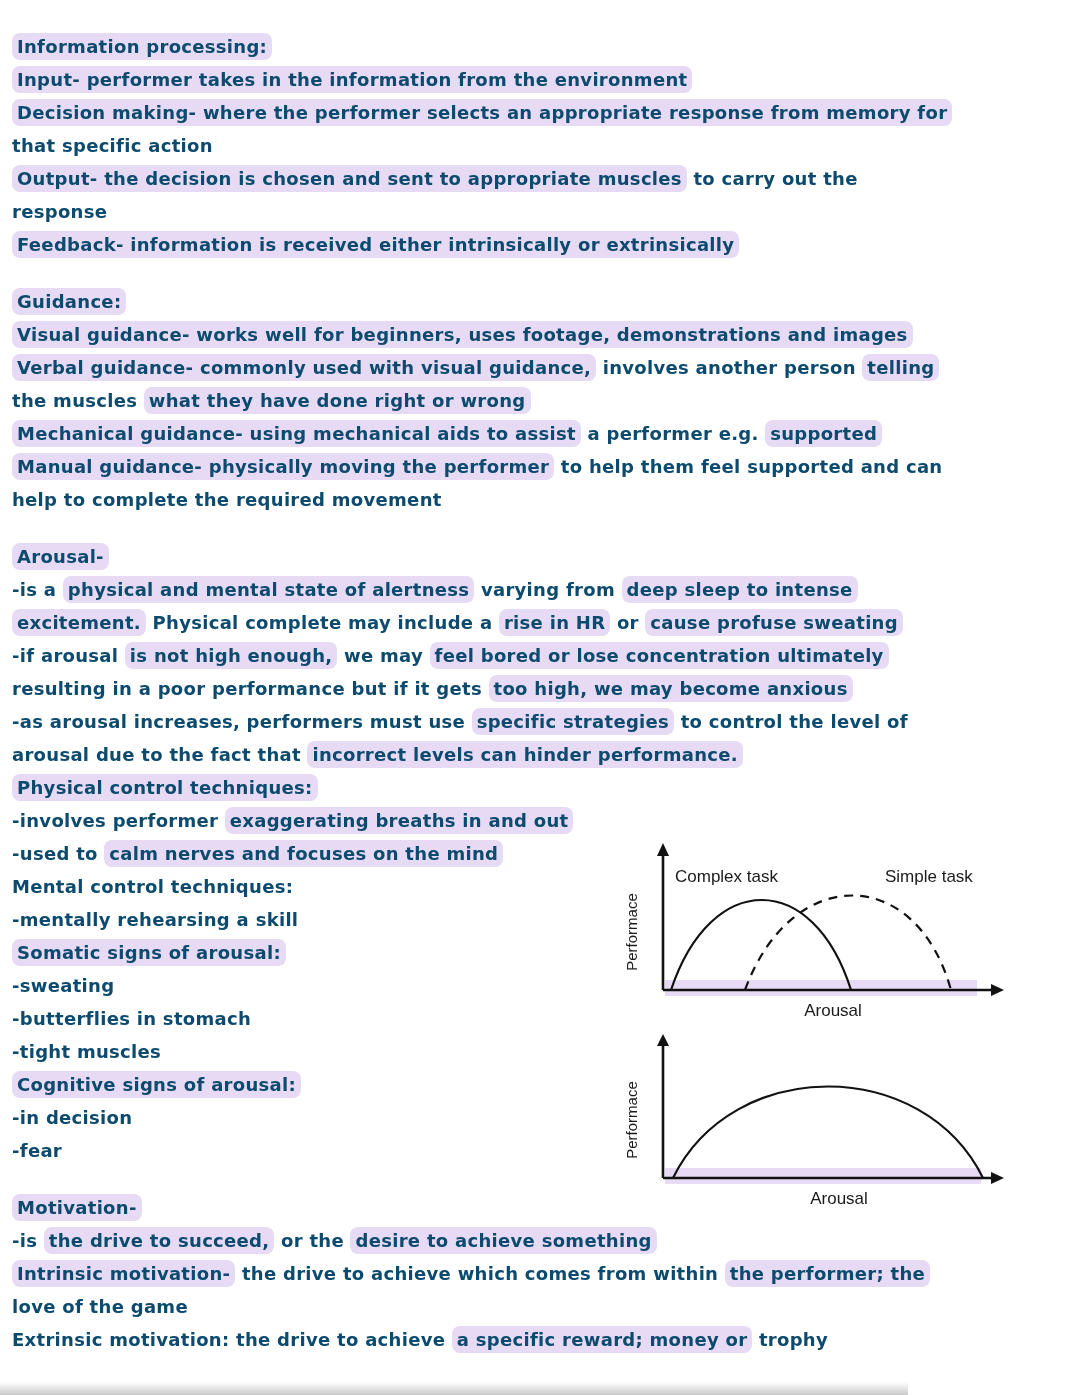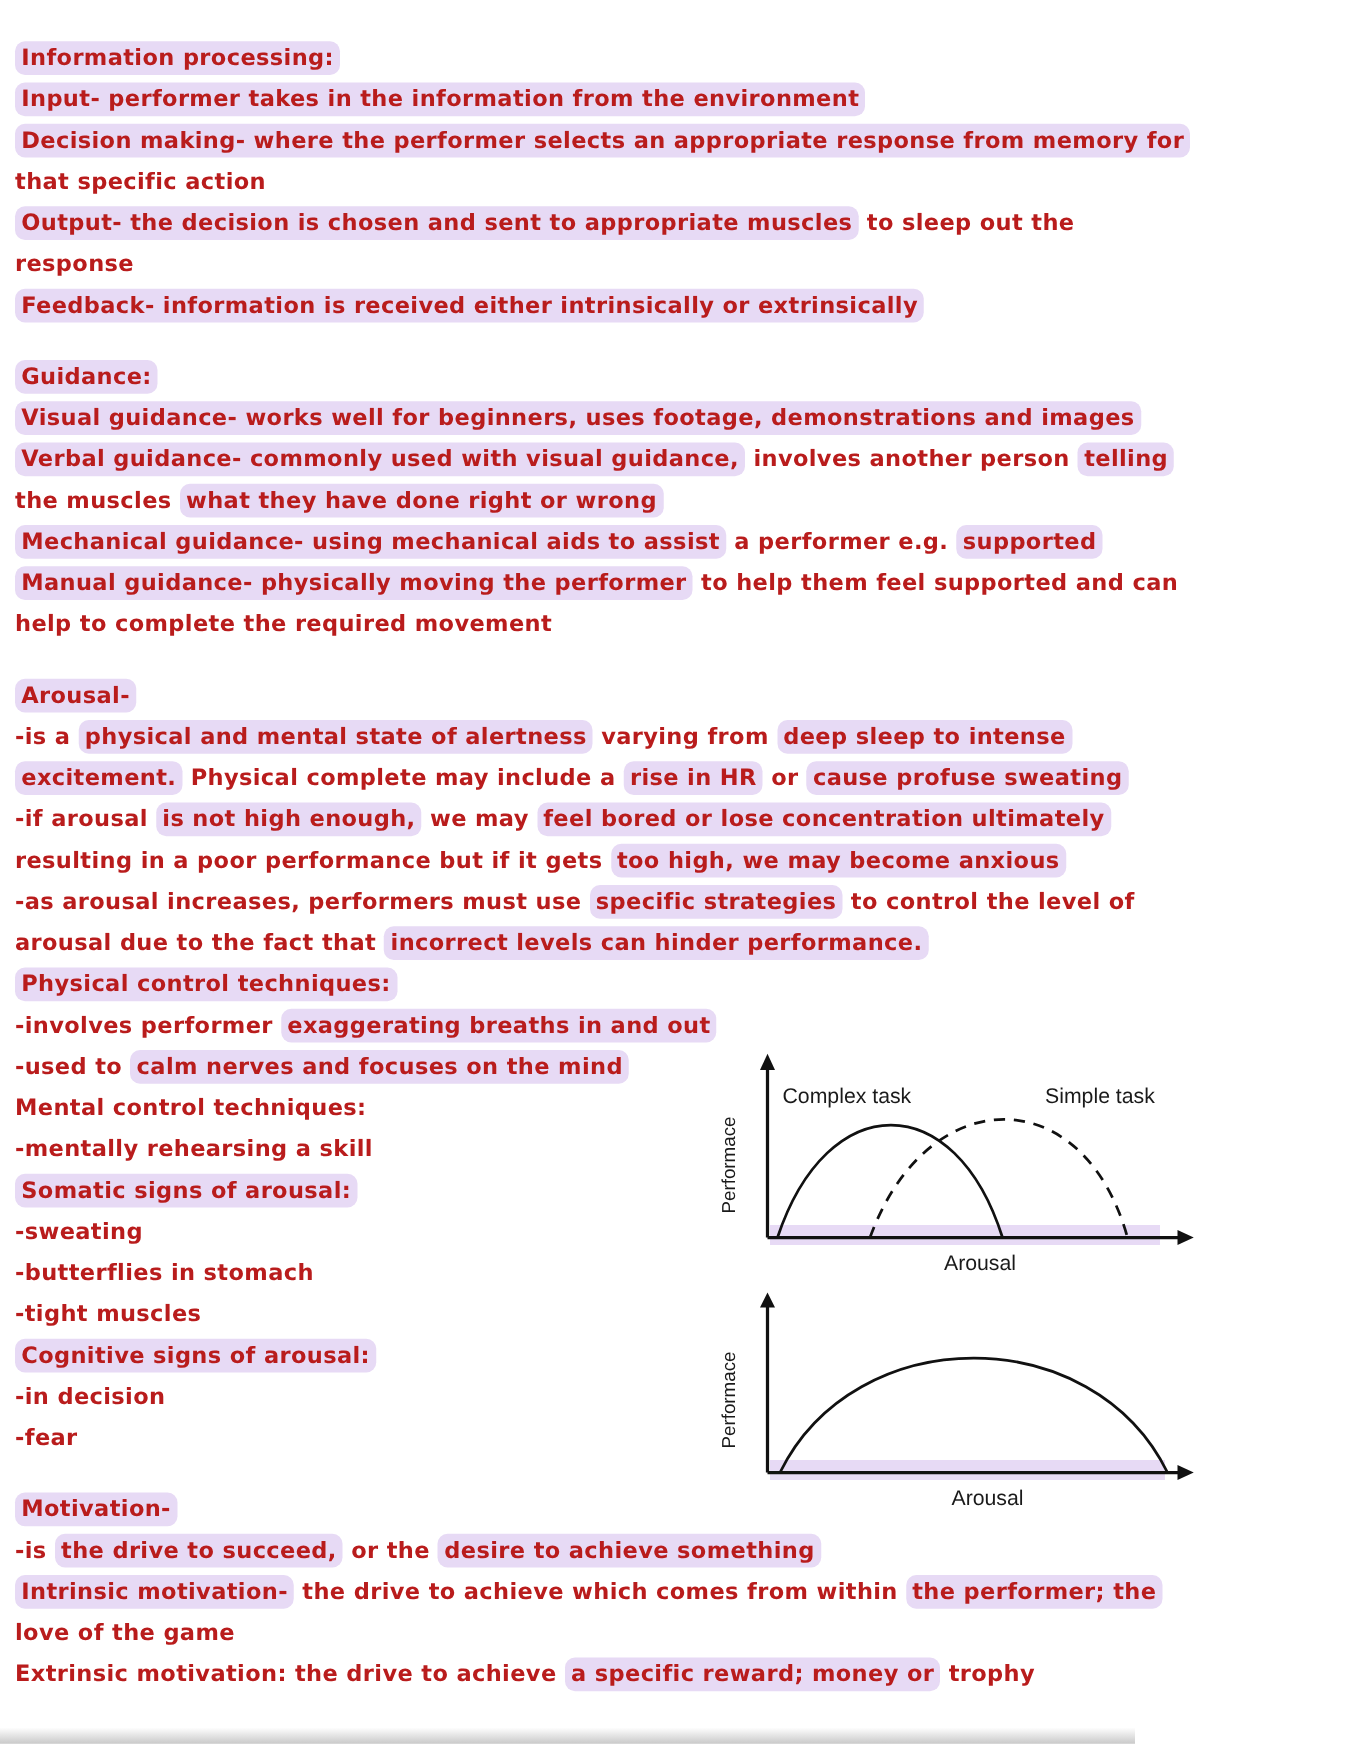--- a/index.html
+++ b/index.html
@@ -6,39 +6,39 @@
   body {
     width: 1080px; height: 1395px;
     background: #ffffff;
     overflow: hidden;
   }
   .page {
     position: relative;
     width: 908px; height: 1395px;
     font-family: "DejaVu Sans", sans-serif;
     font-weight: bold;
-    color: #b91c1c;
+    color: #0c4a6e;
     background: #ffffff;
   }
   .notes { padding: 30px 12px 0 12px; }
   .line {
     font-size: 18px;
     line-height: 33px;
     letter-spacing: 0.3px;
     white-space: nowrap;
   }
   .hl {
     background: var(--hl, #e7daf5);
     border-radius: 8px;
     padding: 3px 5px;
   }
   .pl { background: transparent; }
   .spacer { height: 24px; }
 
-  .charts { position: absolute; left: 572px; top: 840px; width: 420px; }
+  .charts { position: absolute; left: 621px; top: 840px; width: 420px; }
   .chart-svg { display: block; }
   .chart-svg + .chart-svg { margin-top: 10px; }
   .axis { stroke: #111111; stroke-width: 2.6; fill: none; }
   .arrow { fill: #111111; stroke: none; }
   .curve { stroke: #111111; stroke-width: 2.2; fill: none; }
   .curve.dashed { stroke-dasharray: 9 7; }
   .band { fill: var(--hl, #e7daf5); }
   .chart-label, .chart-axis-label {
     font-family: "Liberation Sans", sans-serif;
     font-size: 17px; fill: #1a1a1a; font-weight: normal;
@@ -55,21 +55,21 @@
 </head>
 <body style="background: rgb(255, 255, 255);">
 
 <div class="page">
 
   <div class="notes">
       <div class="line"><span class="hl">Information processing:</span></div>
       <div class="line"><span class="hl">Input- performer takes in the information from the environment</span></div>
       <div class="line"><span class="hl">Decision making- where the performer selects an appropriate response from memory for</span></div>
       <div class="line"><span class="pl">that specific action</span></div>
-      <div class="line"><span class="hl">Output- the decision is chosen and sent to appropriate muscles</span><span class="pl"> to sleep out the</span></div>
+      <div class="line"><span class="hl">Output- the decision is chosen and sent to appropriate muscles</span><span class="pl"> to carry out the</span></div>
       <div class="line"><span class="pl">response</span></div>
       <div class="line"><span class="hl">Feedback- information is received either intrinsically or extrinsically</span></div>
       <div class="spacer"></div>
       <div class="line"><span class="hl">Guidance:</span></div>
       <div class="line"><span class="hl">Visual guidance- works well for beginners, uses footage, demonstrations and images</span></div>
       <div class="line"><span class="hl">Verbal guidance- commonly used with visual guidance,</span><span class="pl"> involves another person </span><span class="hl">telling</span></div>
       <div class="line"><span class="pl">the muscles </span><span class="hl">what they have done right or wrong</span></div>
       <div class="line"><span class="hl">Mechanical guidance- using mechanical aids to assist</span><span class="pl"> a performer e.g. </span><span class="hl">supported</span></div>
       <div class="line"><span class="hl">Manual guidance- physically moving the performer</span><span class="pl"> to help them feel supported and can</span></div>
       <div class="line"><span class="pl">help to complete the required movement</span></div>

